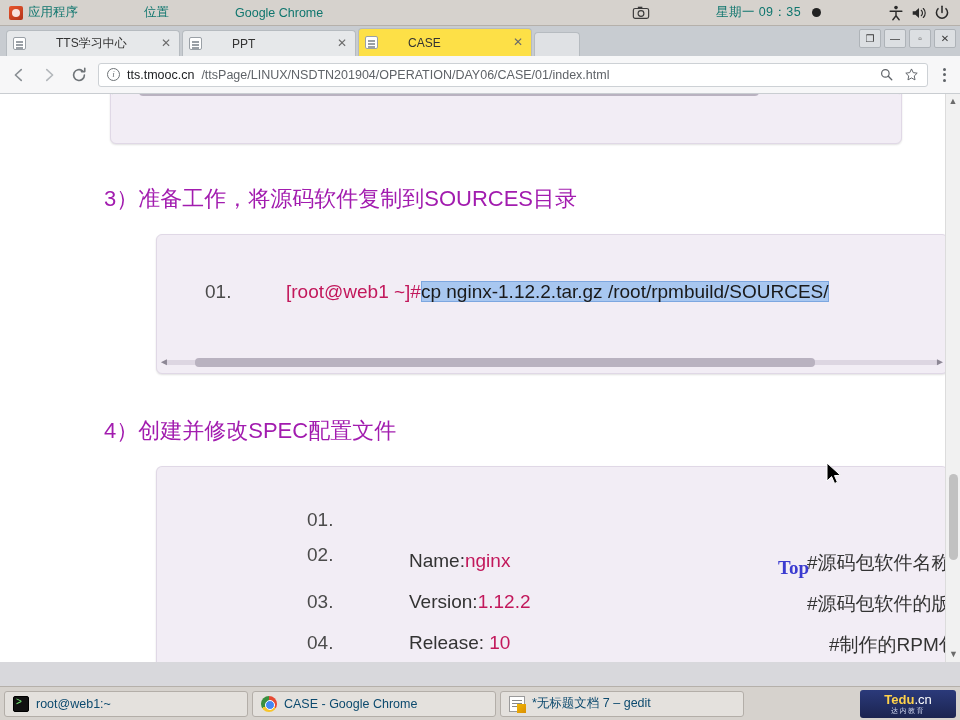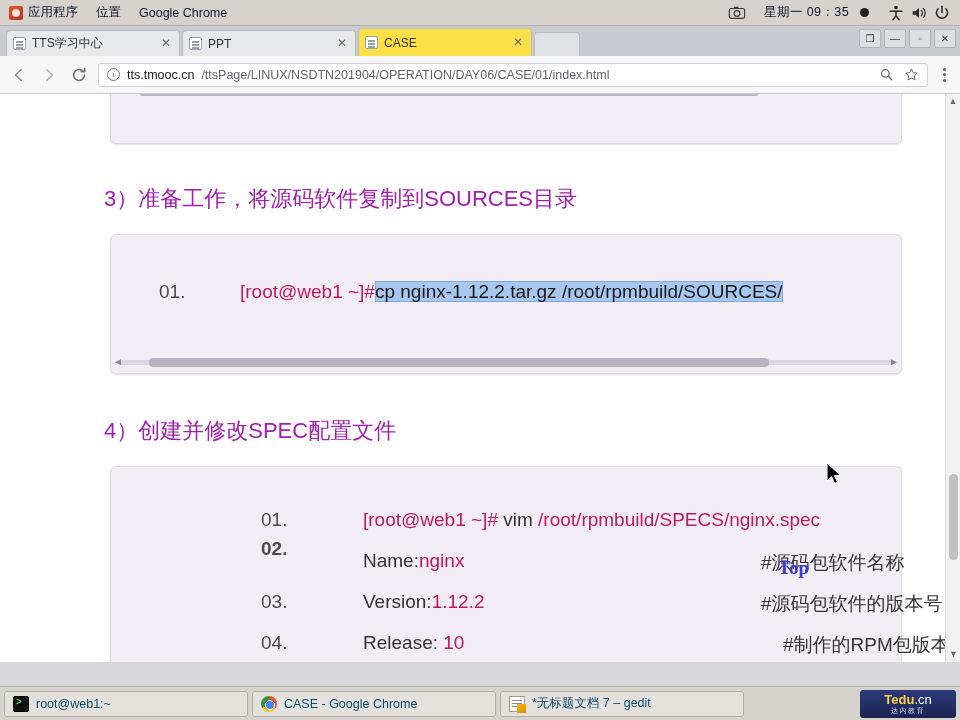--- a/index.html
+++ b/index.html
@@ -17,21 +17,22 @@
     background: #fff;
   }
 
   
   .top-panel {
     position: absolute; top: 0; left: 0; width: 960px; height: 26px;
     background: #d6d2cd;
     border-bottom: 1px solid #b5b0aa;
     display: flex; align-items: center;
     font-size: 12.5px;
-    color: #0f172a;
+    color: #0f766e;
+    gap: 48px;
   }
   .top-panel .pi { display: flex; align-items: center; gap: 5px; padding: 0 9px; height: 26px; }
   .app-dot {
     width: 14px; height: 14px; border-radius: 2px;
     background: linear-gradient(145deg,#e8552c,#b3341a);
     position: relative;
   }
   .app-dot::after{
     content:""; position:absolute; left:3px; top:3px; width:8px; height:8px;
     border-radius:50%; background:#fff; opacity:.85;
@@ -69,21 +70,21 @@
   .tab .favicon {
     width: 13px; height: 13px; margin-right: 6px; flex: 0 0 auto;
     border: 1px solid #9aa0a6; border-radius: 2px; background: #fff;
     position: relative;
   }
   .tab .favicon::before{
     content:""; position:absolute; left:2px; top:3px; width:7px; height:1.5px; background:#9aa0a6;
     box-shadow: 0 3px 0 #9aa0a6, 0 6px 0 #9aa0a6;
   }
   .tab .tab-title {
-    flex: 1 1 auto; white-space: nowrap; overflow: hidden; text-overflow: ellipsis;
+    flex: 1 1 auto; white-space: nowrap; overflow: hidden; text-overflow: ellipsis; margin-left: 24px;
   }
   .tab .tab-close {
     flex: 0 0 auto; width: 14px; height: 14px; font-size: 12px; line-height: 13px;
     text-align: center; color: #6b6b6b;
   }
   .newtab-blank {
     width: 46px; height: 24px; background: #dfe1e4;
     border: 1px solid #b6bbc0; border-bottom: none;
     border-top-left-radius: 4px; border-top-right-radius: 4px;
   }
@@ -131,20 +132,21 @@
     padding: 0 0 0 0;
   }
 
   
   .codecard {
     position: absolute;
     background: #f2edf5;
     border: 1px solid #e0d8e6;
     border-radius: 6px;
     box-shadow: 0 1px 2px rgba(0,0,0,.12);
+    margin-left: 46px;
   }
   .codecard .hscroll {
     position: absolute; left: 8px; right: 8px; bottom: 5px; height: 12px;
   }
   .hscroll .track { position:absolute; left:0; right:0; top:4px; height: 5px; background:#ddd6e2; border-radius:3px;}
   .hscroll .thumb { position:absolute; top:2px; height: 9px; background:#b9b2c0; border-radius:4px;}
   .hscroll .arrow { position:absolute; top:0; font-size:10px; color:#8d8795; line-height:12px;}
   .hscroll .arrow.l { left:-6px; }
   .hscroll .arrow.r { right:-6px; }
 
@@ -385,27 +387,22 @@
             <div class="arrow r">►</div>
           </div>
         </div>
 
         <div class="heading" style="left:104px; top:322px;">4）创建并修改SPEC配置文件</div>
 
         <div class="codecard" style="left:110px; top:372px; width:792px; height:220px; border-bottom:none;">
           <div class="codeline" style="left:150px; top:42px;">
             <span class="lineno">01.</span>
           </div>
-          <div class="codeline" style="left:252px; top:42px;">
-            <span class="tok-prompt">[root@web1 ~]#</span>
-            <span class="tok-plain">vim</span>
-            <span class="tok-path">/root/rpmbuild/SPECS/nginx.spec</span>
-          </div>
-
-          <div class="codeline" style="left:150px; top:71px;font-weight:bold;">
+
+          <div class="codeline" style="left:150px; top:77px;">
             <span class="lineno">02.</span>
           </div>
           <div class="codeline" style="left:252px; top:83px;">
             <span class="tok-plain">Name:</span><span class="tok-path">nginx</span>
           </div>
           <div class="codeline" style="left:650px; top:83px;">#源码包软件名称</div>
 
           <div class="codeline" style="left:150px; top:124px;">
             <span class="lineno">03.</span>
           </div>

